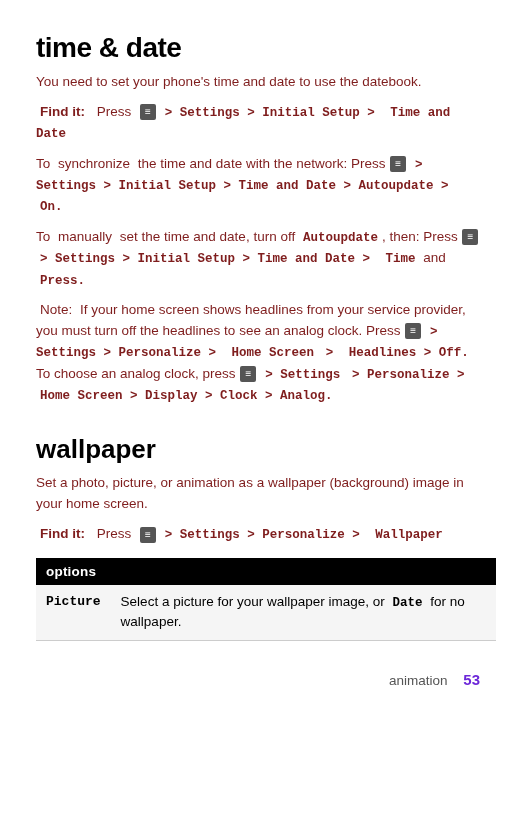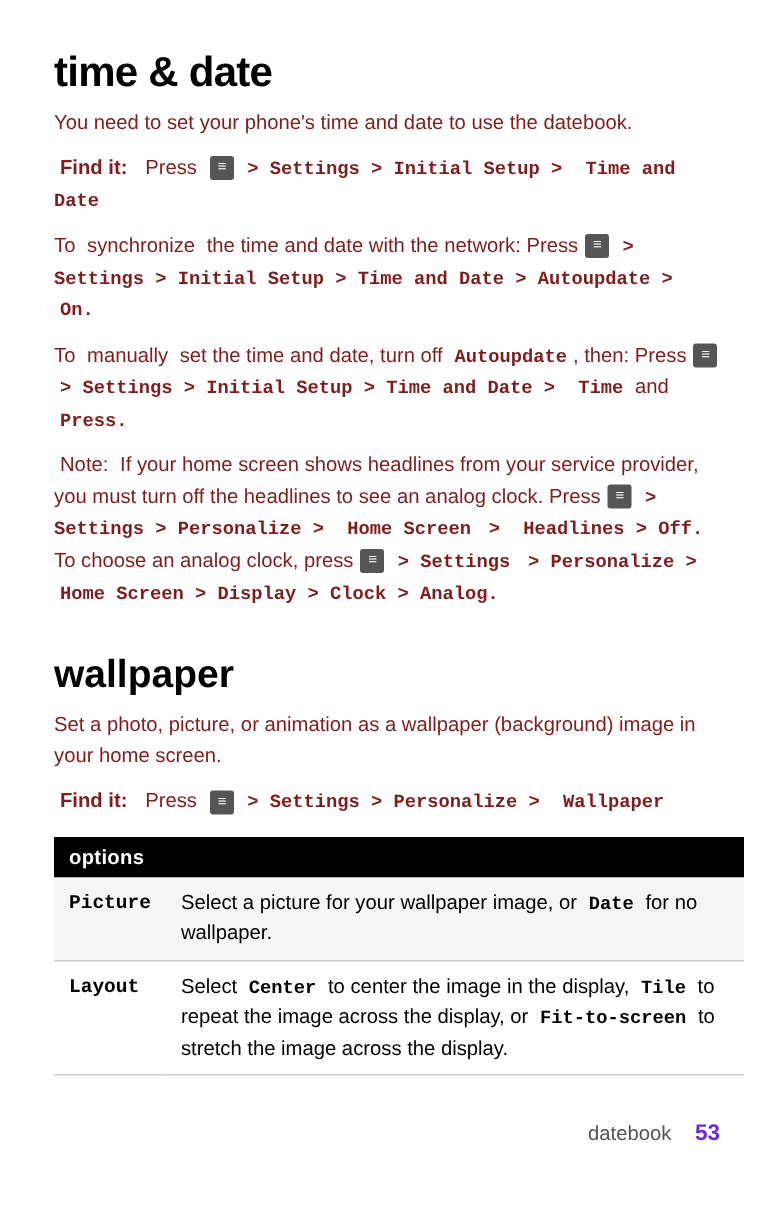--- a/index.html
+++ b/index.html
@@ -163,23 +163,19 @@
   <thead>
     <tr>
       <th colspan="2">options</th>
     </tr>
   </thead>
   <tbody>
     <tr>
       <td>Picture</td>
       <td>Select a picture for your wallpaper image, or <span class="mono bold">Date</span> for no wallpaper.</td>
     </tr>
-    <tr>
-      <td>Layout</td>
-      <td>Select <span class="mono bold">Center</span> to center the image in the display, <span class="mono bold">Tile</span> to repeat the image across the display, or <span class="mono bold">Fit-to-screen</span> to stretch the image across the display.</td>
-    </tr>
   </tbody>
 </table>
 
 <div class="footer">
-  <span>datebook</span>
+  <span>animation</span>
   <span class="page-num">53</span>
 </div>
 
 </body></html>

